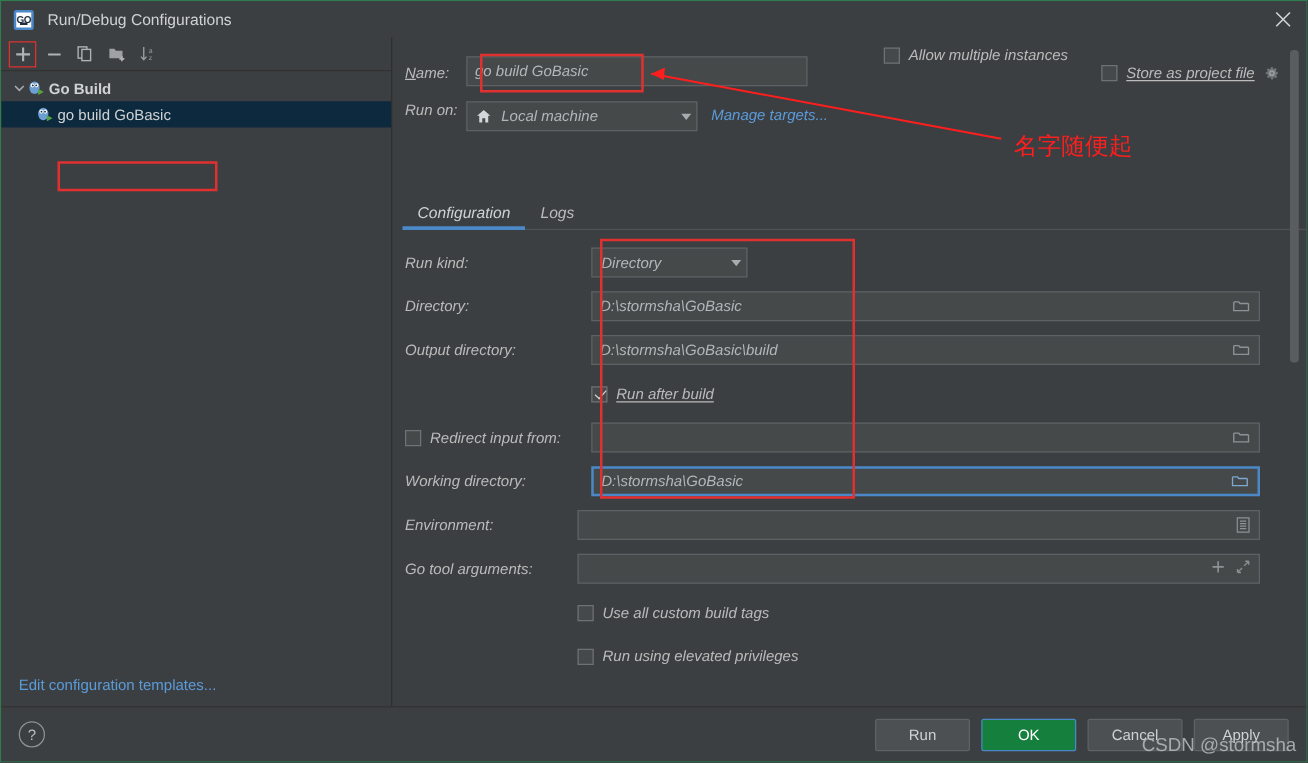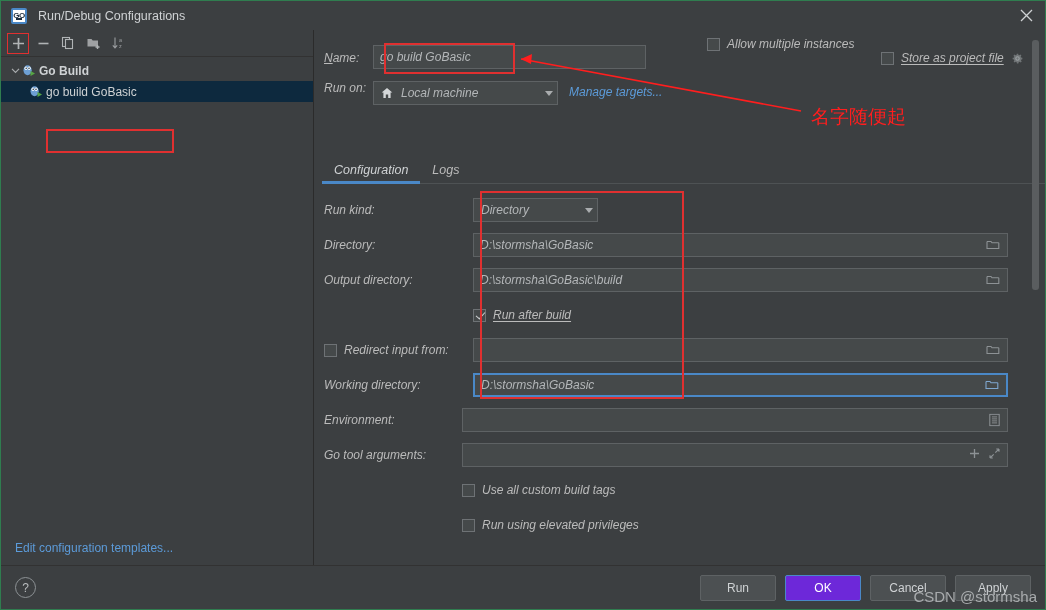--- a/index.html
+++ b/index.html
@@ -427,21 +427,21 @@
     border-radius: 2px;
     color: #cfd2d4;
     font-size: 12px;
     display: flex;
     align-items: center;
     justify-content: center;
     cursor: pointer;
     font-family: "Liberation Sans", sans-serif;
   }
   .btn.primary {
-    background: #6d28d9;
+    background: #15803d;
     border-color: #4a88c7;
     color: #ffffff;
   }
   .watermark {
     position: absolute;
     right: 8px; bottom: 4px;
     color: #b9bcbe;
     font-size: 15px;
     opacity: 0.85;
     z-index: 30;

